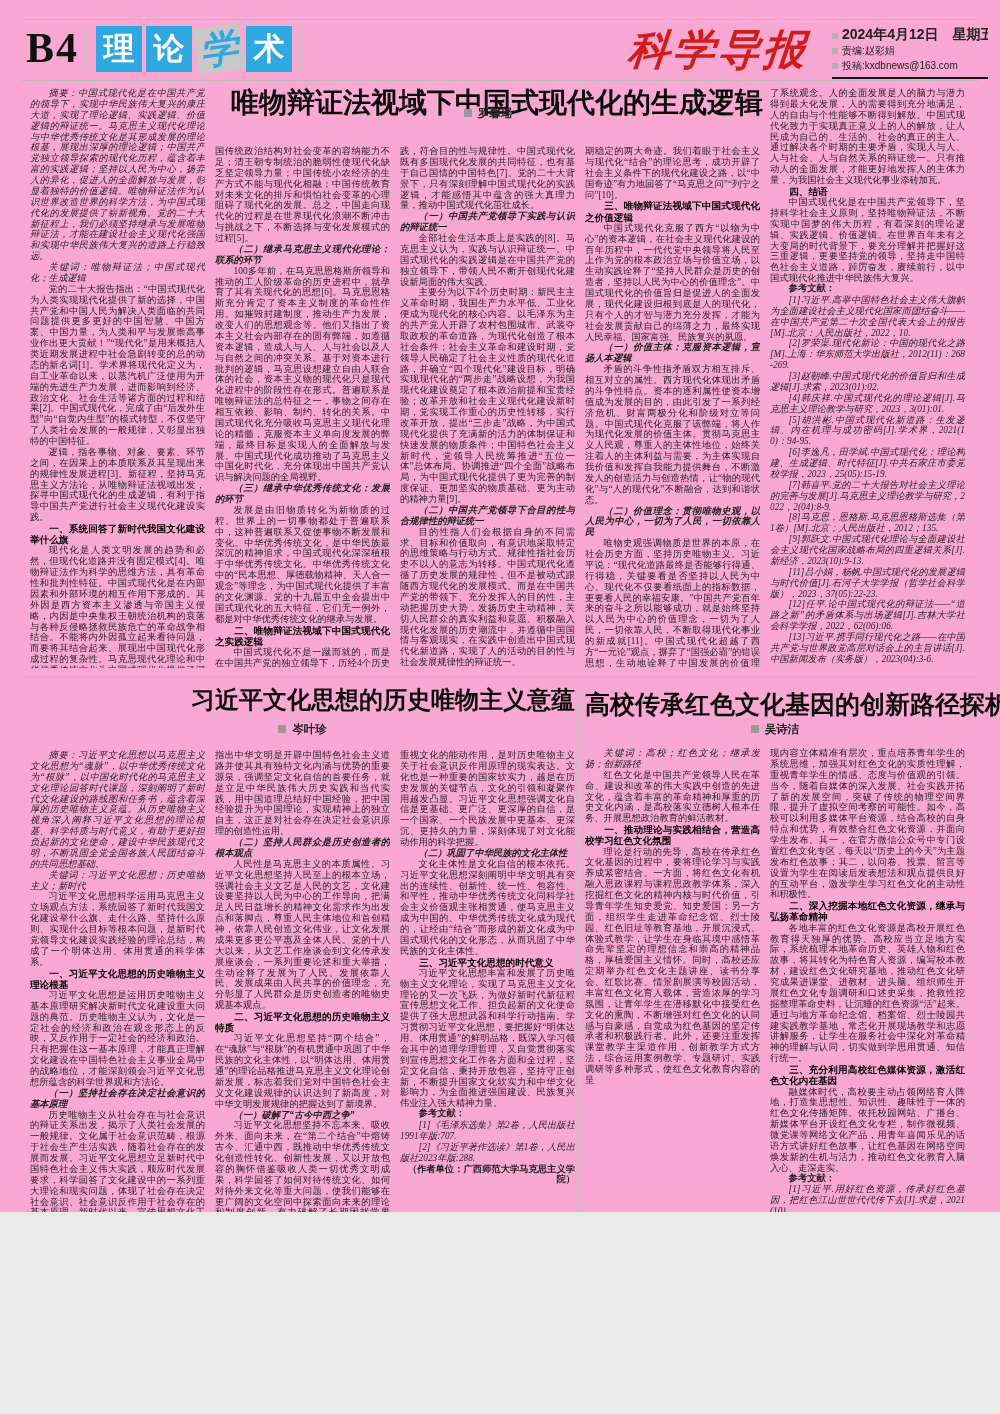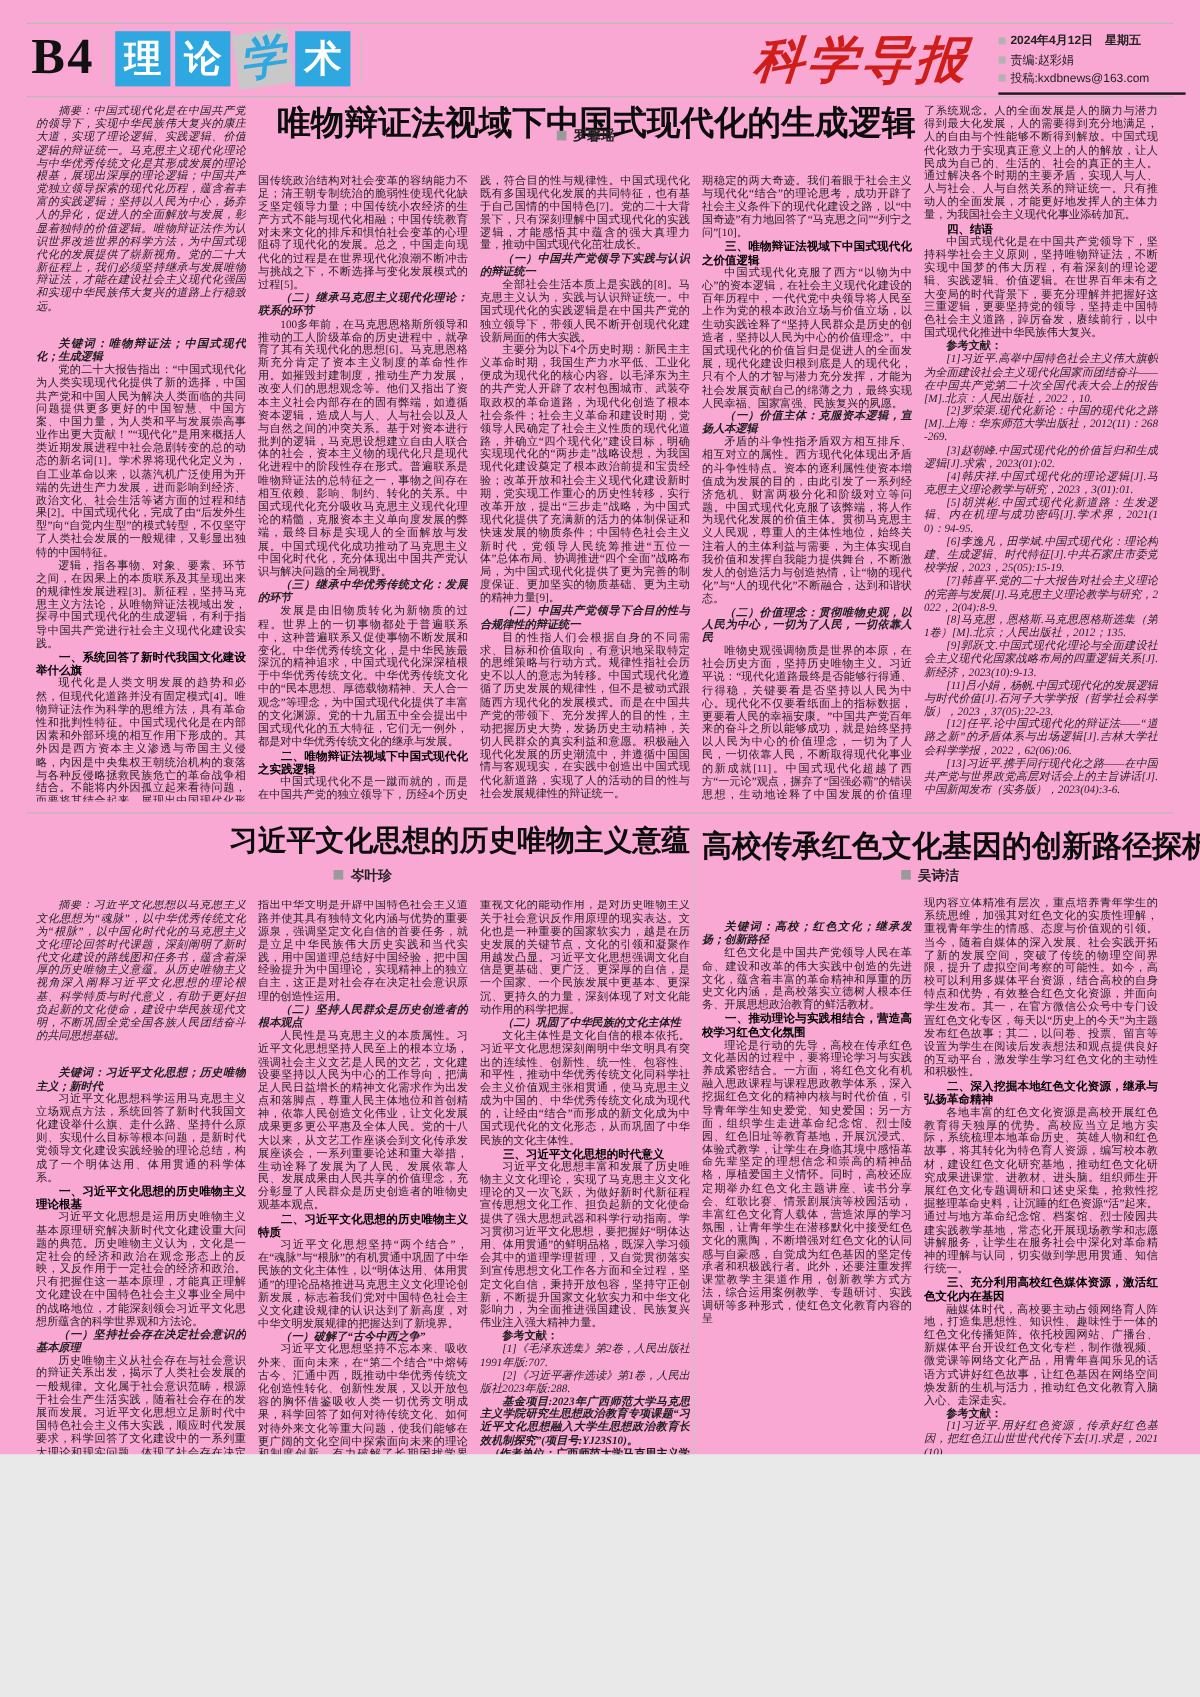--- a/index.html
+++ b/index.html
@@ -12,21 +12,21 @@
   .logo{position:absolute;left:96px;top:26px;display:flex;gap:4px;}
   .logo .cell{width:46px;height:46px;background:#2fa8e1;color:#fff;font-family:"Liberation Sans",sans-serif;
       font-weight:700;font-size:31px;line-height:46px;text-align:center;}
   .logo .cell.script{background:#c8c8c8;color:#2fa8e1;font-style:italic;font-size:38px;
       font-family:"Liberation Serif",serif;transform:rotate(-8deg);}
   .masthead{position:absolute;left:618px;top:22px;width:200px;text-align:center;font-size:42px;font-weight:700;
       font-style:italic;color:#cf1e1a;letter-spacing:3px;transform:skewX(-5deg);}
   .hdrinfo{position:absolute;left:832px;top:27px;width:156px;font-size:10px;line-height:15.5px;
       border-bottom:2px solid #1a1a1a;padding-bottom:3px;font-family:"Liberation Sans",sans-serif;color:#222;}
   .hdrinfo .row{white-space:nowrap;overflow:hidden;}
-  .hdrinfo .row.first{font-weight:700;font-size:10px;}
+  .hdrinfo .row.first{font-weight:700;font-size:14px;}
   .sq{display:inline-block;width:6px;height:6px;background:#b2b2b2;margin-right:4px;}
   
   .title{position:absolute;text-align:right;font-family:"Liberation Sans","DejaVu Sans",sans-serif;
       font-weight:700;color:#0d0d0d;white-space:nowrap;}
   .t-main{left:213px;top:84px;width:550px;font-size:28px;}
   .t-bl{left:30px;top:684px;width:545px;font-size:24px;}
   .t-br{left:585px;top:688px;width:380px;font-size:25px;}
   .byline{position:absolute;text-align:center;font-size:11.5px;font-weight:700;color:#222;
       font-family:"Liberation Sans",sans-serif;}
   .byline .mark{display:inline-block;width:8px;height:8px;background:#9a9a9a;margin-right:6px;}
@@ -34,21 +34,21 @@
   .by-bl{left:30px;top:722px;width:545px;}
   .by-br{left:585px;top:722px;width:380px;}
   
   .col{position:absolute;font-size:9.3px;line-height:1.17;text-align:justify;overflow:hidden;
       word-break:break-all;color:#1f1f1f;}
   .blk{margin:0;text-indent:2em;}
   .pc{text-indent:0;}
   .h1{font-family:"Liberation Sans","DejaVu Sans",sans-serif;font-weight:700;font-size:9.6px;color:#000;}
   .h2{font-style:italic;font-weight:700;}
   .abs{font-style:italic;}
-  .kw{font-style:italic;font-weight:700;margin-top:20px;}
+  .kw{font-style:italic;font-weight:400;}
   .reflabel{font-family:Liberation Mono, monospace;font-weight:700;}
   .ref{font-style:italic;}
   .fund{font-style:italic;font-weight:700;}
   .author{font-weight:700;text-align:right;text-indent:0;}
   
   .mc1{left:30px;top:88px;width:175px;height:580px;}
   .mc2{left:215px;top:146px;width:175px;height:522px;}
   .mc3{left:400px;top:146px;width:175px;height:522px;}
   .mc4{left:585px;top:146px;width:175px;height:522px;}
   .mc5{left:770px;top:88px;width:195px;height:580px;}
@@ -164,21 +164,20 @@
     </div>
   <div class="col lc3">
       <p class="blk pc">重视文化的能动作用，是对历史唯物主义关于社会意识反作用原理的现实表达。文化也是一种重要的国家软实力，越是在历史发展的关键节点，文化的引领和凝聚作用越发凸显。习近平文化思想强调文化自信是更基础、更广泛、更深厚的自信，是一个国家、一个民族发展中更基本、更深沉、更持久的力量，深刻体现了对文化能动作用的科学把握。</p>
       <p class="blk h2">（二）巩固了中华民族的文化主体性</p>
       <p class="blk p">文化主体性是文化自信的根本依托。习近平文化思想深刻阐明中华文明具有突出的连续性、创新性、统一性、包容性、和平性，推动中华优秀传统文化同科学社会主义价值观主张相贯通，使马克思主义成为中国的、中华优秀传统文化成为现代的，让经由“结合”而形成的新文化成为中国式现代化的文化形态，从而巩固了中华民族的文化主体性。</p>
       <p class="blk h1">三、习近平文化思想的时代意义</p>
       <p class="blk p">习近平文化思想丰富和发展了历史唯物主义文化理论，实现了马克思主义文化理论的又一次飞跃，为做好新时代新征程宣传思想文化工作、担负起新的文化使命提供了强大思想武器和科学行动指南。学习贯彻习近平文化思想，要把握好“明体达用、体用贯通”的鲜明品格，既深入学习领会其中的道理学理哲理，又自觉贯彻落实到宣传思想文化工作各方面和全过程，坚定文化自信，秉持开放包容，坚持守正创新，不断提升国家文化软实力和中华文化影响力，为全面推进强国建设、民族复兴伟业注入强大精神力量。</p>
       <p class="blk reflabel">参考文献：</p>
       <p class="blk ref">[1]《毛泽东选集》第2卷，人民出版社1991年版:707.</p>
       <p class="blk ref">[2]《习近平著作选读》第1卷，人民出版社2023年版:288.</p>
-      <p class="blk fund">基金项目:2023年广西师范大学马克思主义学院研究生思想政治教育专项课题“习近平文化思想融入大学生思想政治教育长效机制探究”(项目号:YJ23S10)。</p>
       <p class="blk author">（作者单位：广西师范大学马克思主义学院）</p>
     </div>
 
   <div class="title t-br">高校传承红色文化基因的创新路径探析</div>
   <div class="byline by-br"><span class="mark"></span><span>吴诗洁</span></div>
   <div class="col rc1">
       <p class="blk kw">关键词：高校；红色文化；继承发扬；创新路径</p>
       <p class="blk p">红色文化是中国共产党领导人民在革命、建设和改革的伟大实践中创造的先进文化，蕴含着丰富的革命精神和厚重的历史文化内涵，是高校落实立德树人根本任务、开展思想政治教育的鲜活教材。</p>
       <p class="blk h1">一、推动理论与实践相结合，营造高校学习红色文化氛围</p>
       <p class="blk p">理论是行动的先导，高校在传承红色文化基因的过程中，要将理论学习与实践养成紧密结合。一方面，将红色文化有机融入思政课程与课程思政教学体系，深入挖掘红色文化的精神内核与时代价值，引导青年学生知史爱党、知史爱国；另一方面，组织学生走进革命纪念馆、烈士陵园、红色旧址等教育基地，开展沉浸式、体验式教学，让学生在身临其境中感悟革命先辈坚定的理想信念和崇高的精神品格，厚植爱国主义情怀。同时，高校还应定期举办红色文化主题讲座、读书分享会、红歌比赛、情景剧展演等校园活动，丰富红色文化育人载体，营造浓厚的学习氛围，让青年学生在潜移默化中接受红色文化的熏陶，不断增强对红色文化的认同感与自豪感，自觉成为红色基因的坚定传承者和积极践行者。此外，还要注重发挥课堂教学主渠道作用，创新教学方式方法，综合运用案例教学、专题研讨、实践调研等多种形式，使红色文化教育内容的呈</p>

